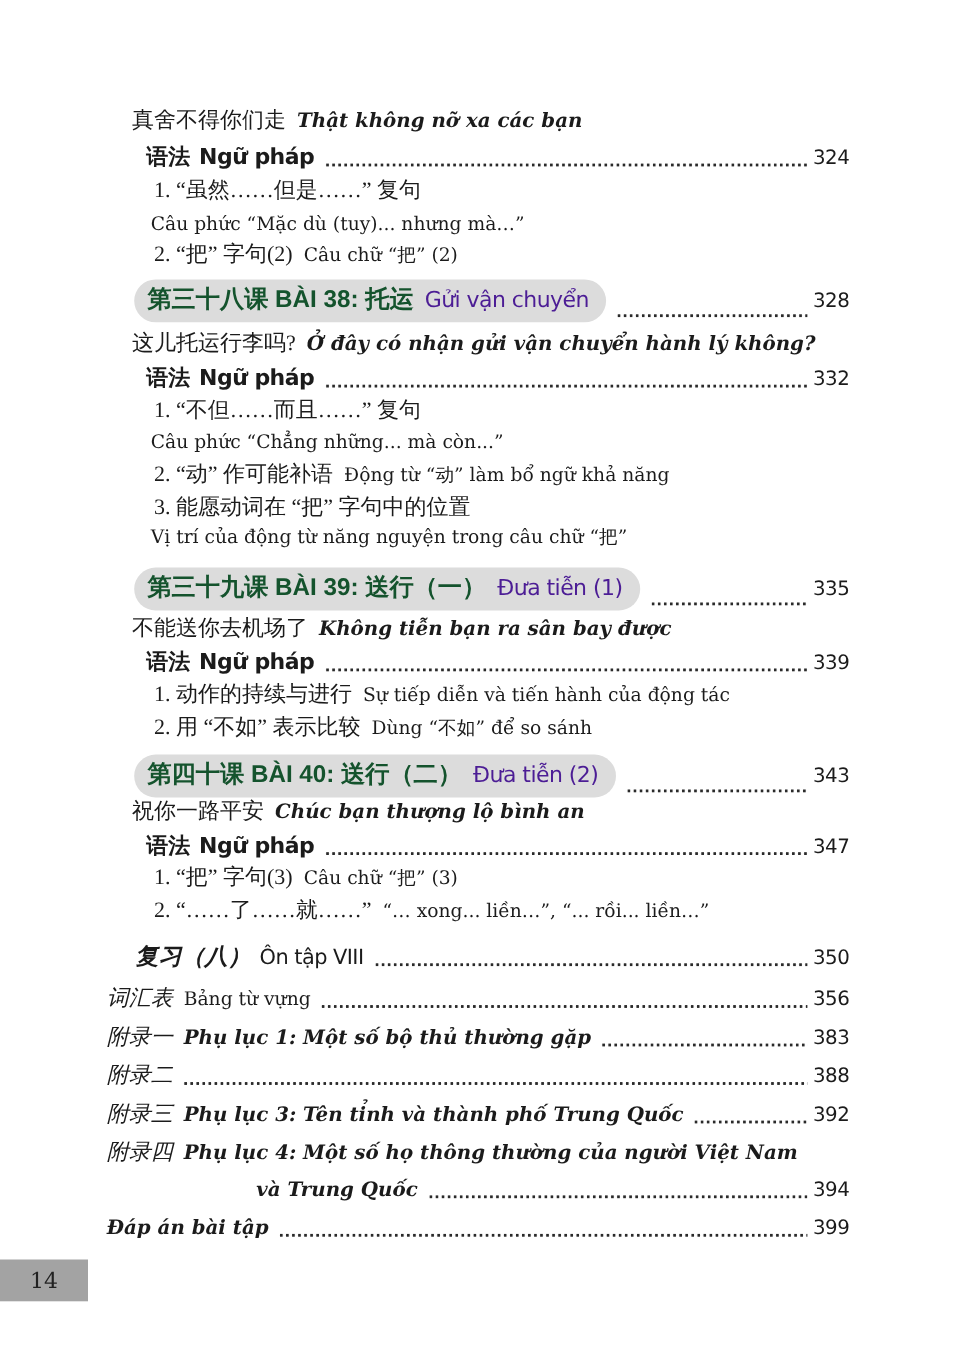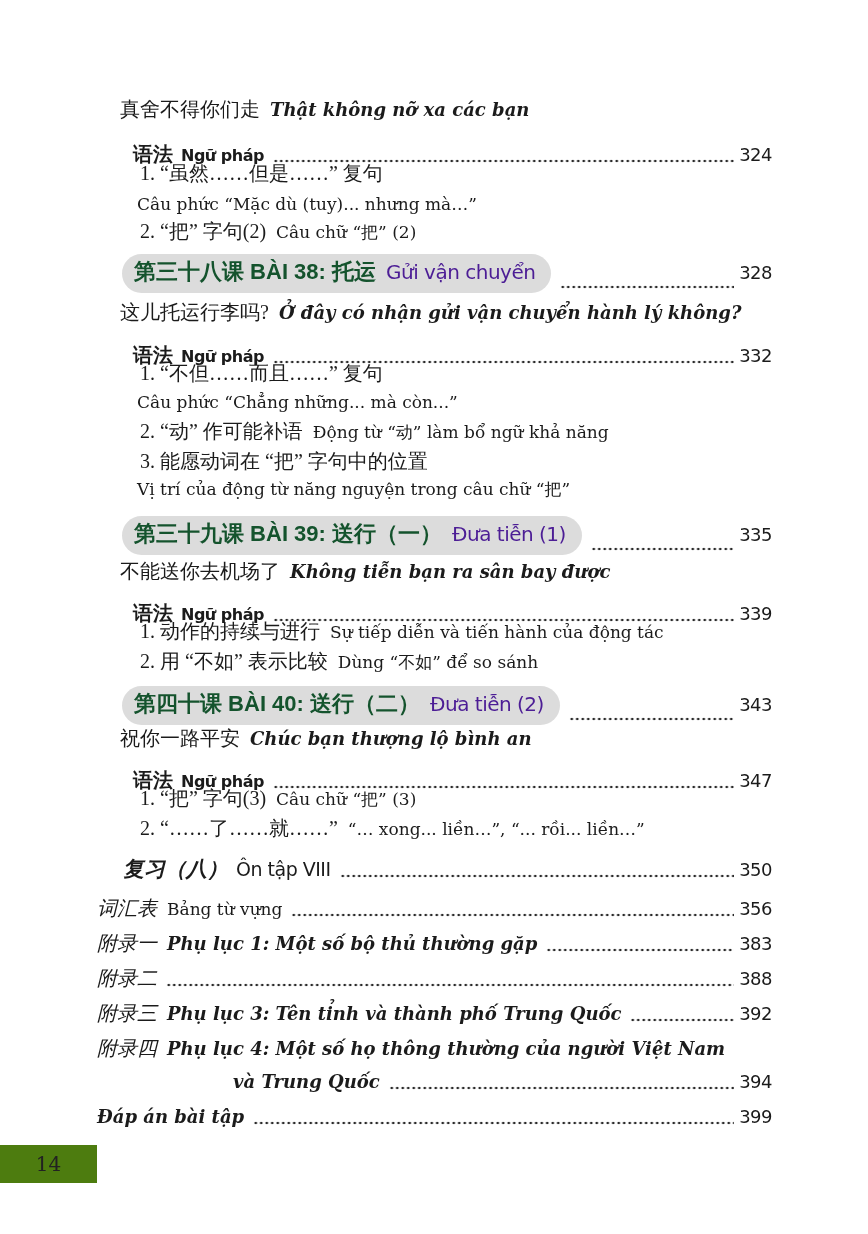--- a/index.html
+++ b/index.html
@@ -12,33 +12,33 @@
     color: #1b1b1b;
   }
   .page { position: absolute; inset: 0; }
 
   .row { position: absolute; white-space: nowrap; line-height: 1.25; }
   .spread { display: flex; align-items: baseline; right: 96px; }
 
   
   .zh { font-family: "Liberation Serif", "DejaVu Serif", serif; font-size: 20px; }
   
-  .zh-bold { font-family: "Liberation Sans", "DejaVu Sans", sans-serif; font-weight: bold; font-size: 20px; margin-top: 12px; }
+  .zh-bold { font-family: "Liberation Sans", "DejaVu Sans", sans-serif; font-weight: bold; font-size: 20px; }
   
   .zh-kai { font-family: "Liberation Serif", "DejaVu Serif", serif; font-style: italic; font-size: 20px; text-align: center; }
   .zh-kai-bold { font-family: "Liberation Serif", "DejaVu Serif", serif; font-style: italic; font-weight: bold; font-size: 21px; }
 
   
   .vi { font-family: "DejaVu Serif", serif; font-size: 17px; margin-left: 10px; }
   .vi:empty { margin-left: 0; }
   
   .vi-bi { font-family: "DejaVu Serif", serif; font-weight: bold; font-style: italic; font-size: 18px; margin-left: 10px; }
   .vi-bi-solo { font-family: "DejaVu Serif", serif; font-weight: bold; font-style: italic; font-size: 18px; }
   
-  .vi-sans-bold { font-family: "DejaVu Sans", "Liberation Sans", sans-serif; font-weight: bold; font-size: 16px; letter-spacing: -0.5px; margin-left: 8px; }
+  .vi-sans-bold { font-family: "DejaVu Sans", "Liberation Sans", sans-serif; font-weight: bold; font-size: 20px; letter-spacing: -0.5px; margin-left: 8px; }
   
   .vi-sans { font-family: "DejaVu Sans", "Liberation Sans", sans-serif; font-size: 19px; letter-spacing: -0.5px; margin-left: 8px; }
 
   
   .pill {
     background: #dcdcdc;
     border-radius: 20px;
     padding: 4px 16px 7px 12px;
     display: inline-block;
   }
@@ -59,22 +59,22 @@
   }
   .pagenum {
     font-family: "DejaVu Sans", "Liberation Sans", sans-serif;
     font-size: 18px; letter-spacing: -0.5px;
     flex: 0 0 auto;
   }
 
   .footer-box {
     position: absolute;
     left: 0; top: 1145px;
-    width: 97px; height: 38px;
-    background: #4d7c0f;
+    width: 80px; height: 38px;
+    background: #a3a3a3;
     display: flex; align-items: center; justify-content: center;
     font-family: "DejaVu Serif", serif;
     font-size: 20px; color: #222;
   }
 </style>
 </head>
 <body>
 
 <div class="page">
 

